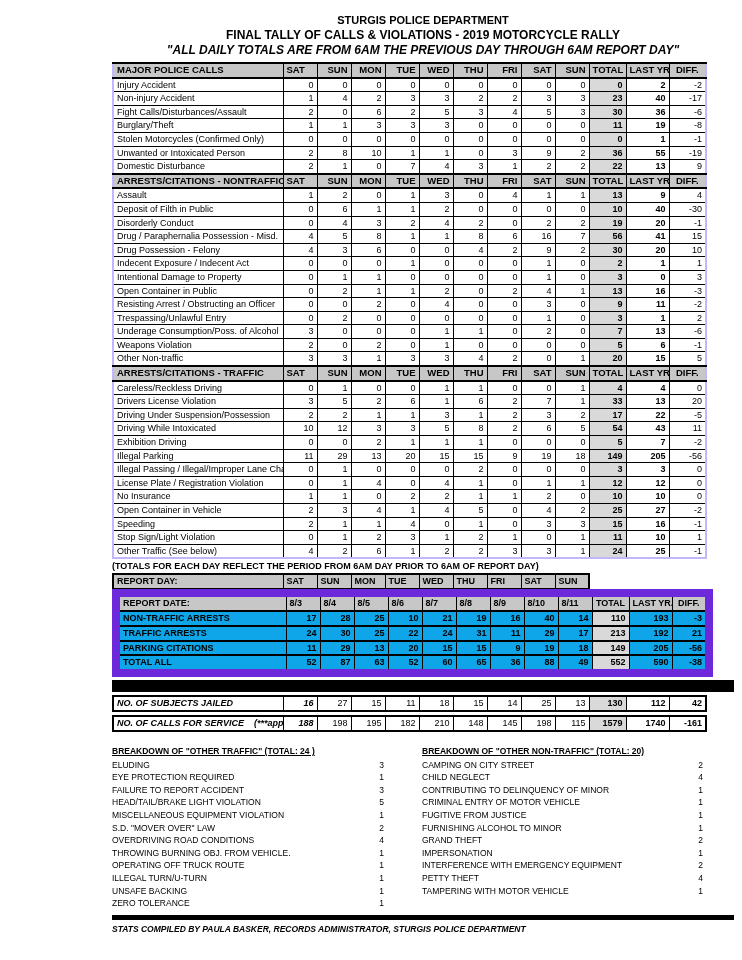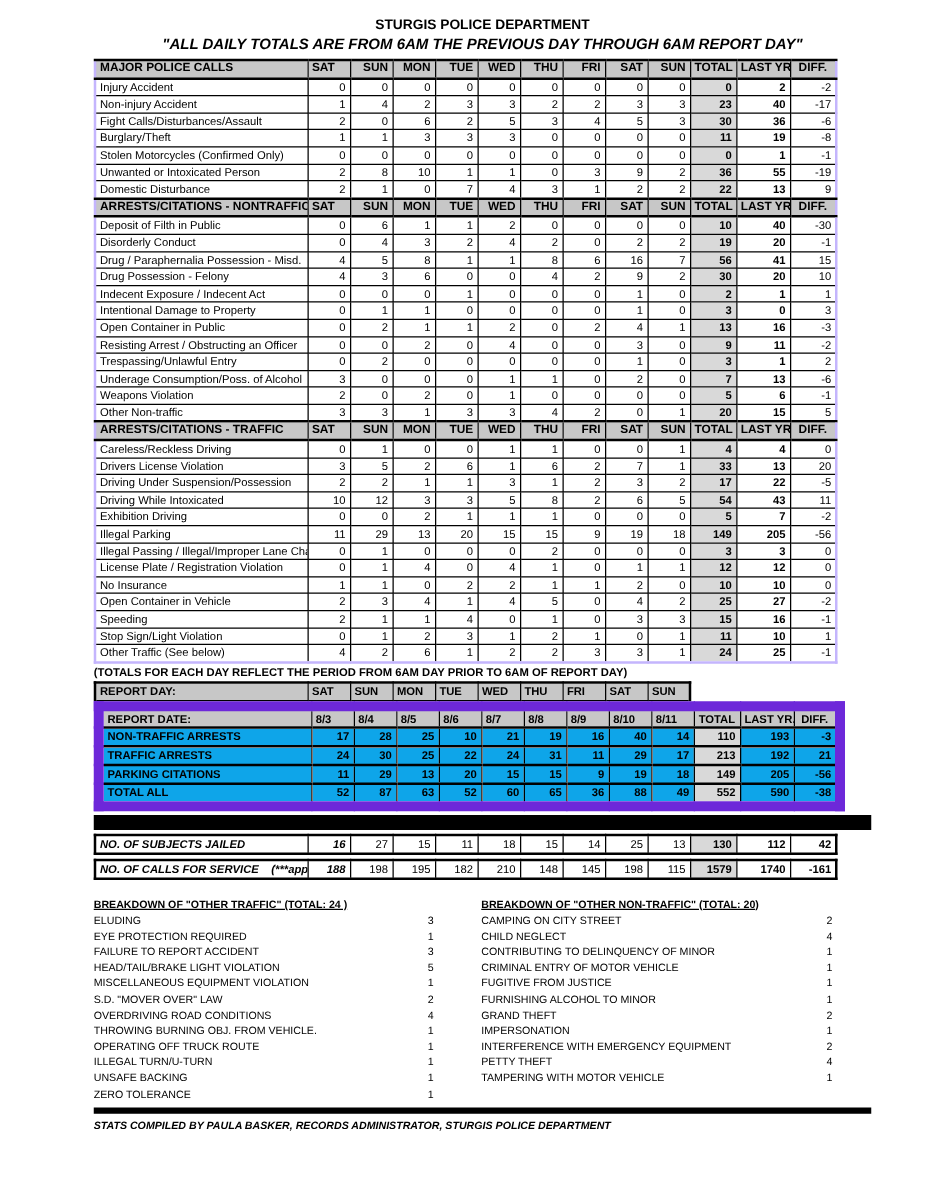--- a/index.html
+++ b/index.html
@@ -1,21 +1,21 @@
 <!DOCTYPE html>
 <html><head>
 <meta charset="utf-8">
 <style>
   html,body{margin:0;padding:0;}
   body{
     width:742px;height:960px;overflow:hidden;background:var(--page-bg,#fff);
     font-family:"Liberation Sans",sans-serif;color:#000;
     -webkit-font-smoothing:antialiased;
   }
-  .page{width:622px;margin-left:75px;}
+  .page{width:622px;margin-left:112px;}
 
   
   .t1{padding-top:13px;text-align:center;font-weight:bold;font-size:11px;line-height:15px;}
   .t2{text-align:center;font-weight:bold;font-size:12px;line-height:15px;}
   .t3{text-align:center;font-weight:bold;font-style:italic;font-size:12px;line-height:15px;}
 
   
   table{border-collapse:collapse;table-layout:fixed;width:593px;}
   col.c-label{width:170px;} col.c-day{width:34px;}
   col.c-total{width:37px;} col.c-last{width:43px;} col.c-diff{width:37px;}
@@ -62,20 +62,21 @@
   .bk-item .val{text-align:right;}
 
   .footer-bar{height:5px;background:var(--bar,#000);margin-top:5px;}
   .footer{font-size:8.5px;font-weight:bold;font-style:italic;margin-top:4px;line-height:11px;}
 </style>
 </head>
 <body style="--hdr: #c7c7c7; --tot: #d9d9d9; --bar: #000000; --page-bg: #ffffff;">
 
 <div class="page">
   <div class="t1">STURGIS POLICE DEPARTMENT</div>
+  <div class="t2">FINAL TALLY OF CALLS &amp; VIOLATIONS - 2019 MOTORCYCLE RALLY</div>
   <div class="t3">"ALL DAILY TOTALS ARE FROM 6AM THE PREVIOUS DAY THROUGH 6AM REPORT DAY"</div>
 
   <table class="main" id="main-table">
       <colgroup>
         <col class="c-label">
         <col class="c-day">
         <col class="c-day">
         <col class="c-day">
         <col class="c-day">
         <col class="c-day">
@@ -215,20 +216,35 @@
           <td class="num">MON</td>
           <td class="num">TUE</td>
           <td class="num">WED</td>
           <td class="num">THU</td>
           <td class="num">FRI</td>
           <td class="num">SAT</td>
           <td class="num">SUN</td>
           <td class="ctr">TOTAL</td>
           <td class="ctr">LAST YR.</td>
           <td class="ctr">DIFF.</td>
+        </tr>
+        <tr>
+          <td class="lft">Assault</td>
+          <td class="num">1</td>
+          <td class="num">2</td>
+          <td class="num">0</td>
+          <td class="num">1</td>
+          <td class="num">3</td>
+          <td class="num">0</td>
+          <td class="num">4</td>
+          <td class="num">1</td>
+          <td class="num">1</td>
+          <td class="num total">13</td>
+          <td class="num last">9</td>
+          <td class="num">4</td>
         </tr>
         <tr>
           <td class="lft">Deposit of Filth in Public</td>
           <td class="num">0</td>
           <td class="num">6</td>
           <td class="num">1</td>
           <td class="num">1</td>
           <td class="num">2</td>
           <td class="num">0</td>
           <td class="num">0</td>

